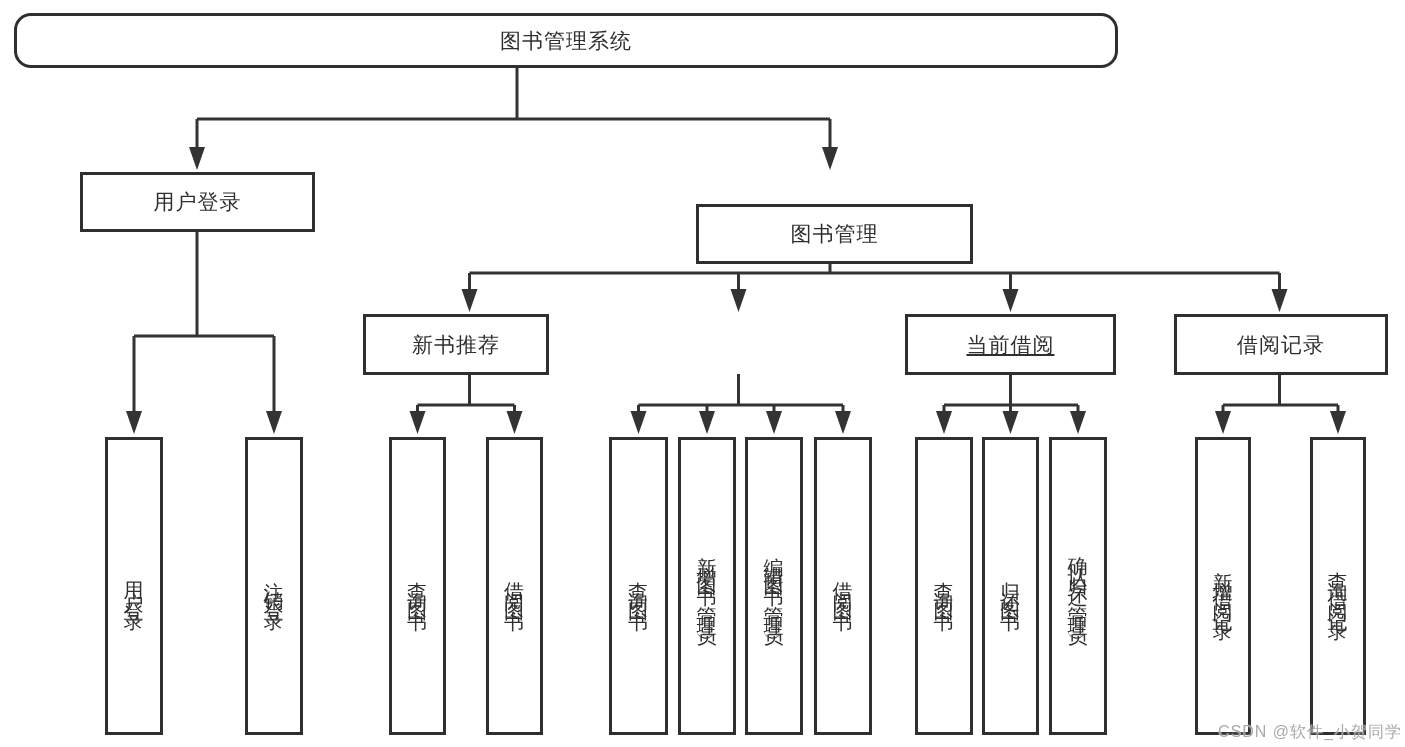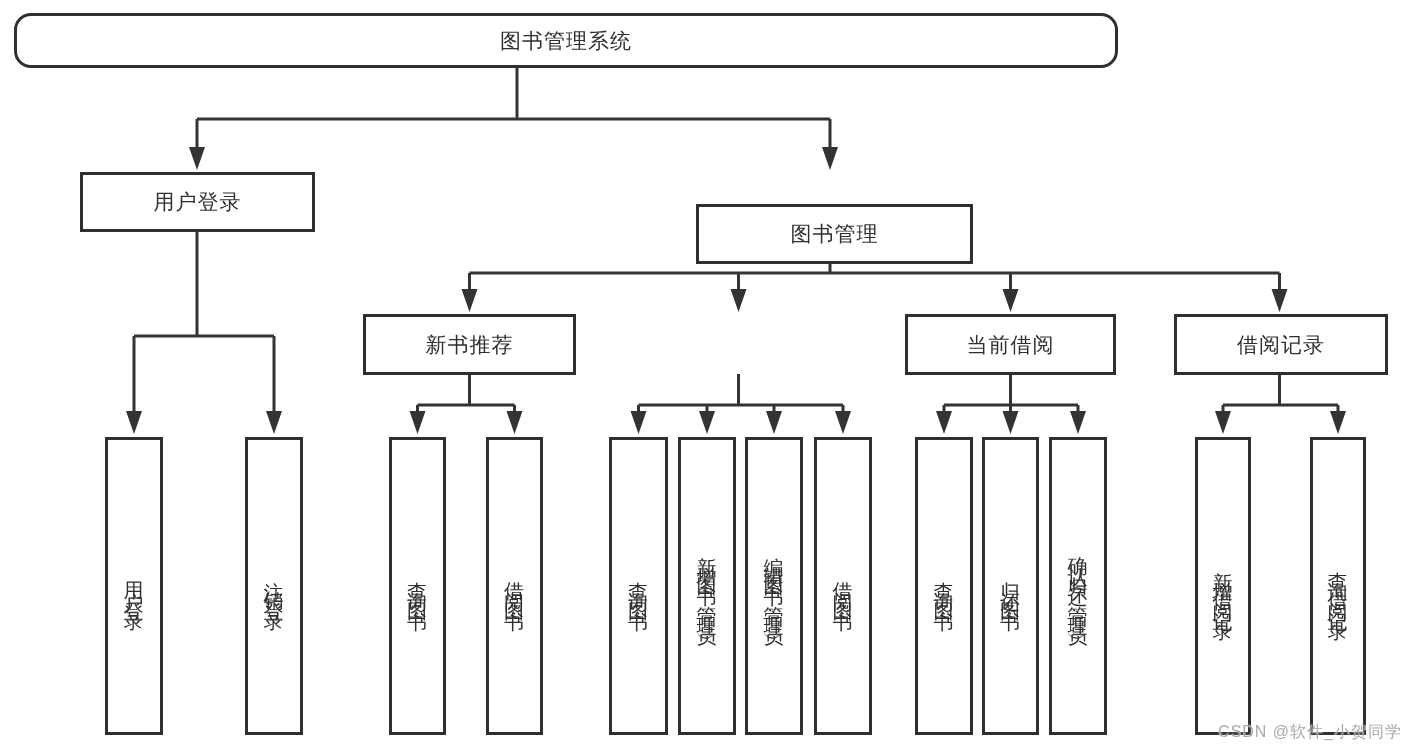--- a/index.html
+++ b/index.html
@@ -102,24 +102,24 @@
     <span class="label">图书管理系统</span>
   </div>
 
   <div class="node h-node" style="left:80px; top:172px; width:235px; height:60px;">
     <span class="label">用户登录</span>
   </div>
   <div class="node h-node" style="left:696px; top:172px; width:277px; height:60px;margin-top:32px;">
     <span class="label">图书管理</span>
   </div>
 
-  <div class="node h-node" style="left:363px; top:314px; width:213px; height:61px;">
+  <div class="node h-node" style="left:363px; top:314px; width:186px; height:61px;">
     <span class="label">新书推荐</span>
   </div>
-  <div class="node h-node" style="left:905px; top:314px; width:211px; height:61px;">
+  <div class="node h-node" style="left:905px; top:314px; width:211px; height:61px;text-decoration:underline;">
     <span class="label">当前借阅</span>
   </div>
   <div class="node h-node" style="left:1174px; top:314px; width:214px; height:61px;">
     <span class="label">借阅记录</span>
   </div>
 
   <div class="node v-node" style="left:105px; top:437px; width:58px; height:298px;">
     <span class="label">用户登录</span>
   </div>
   <div class="node v-node" style="left:245px; top:437px; width:58px; height:298px;">

